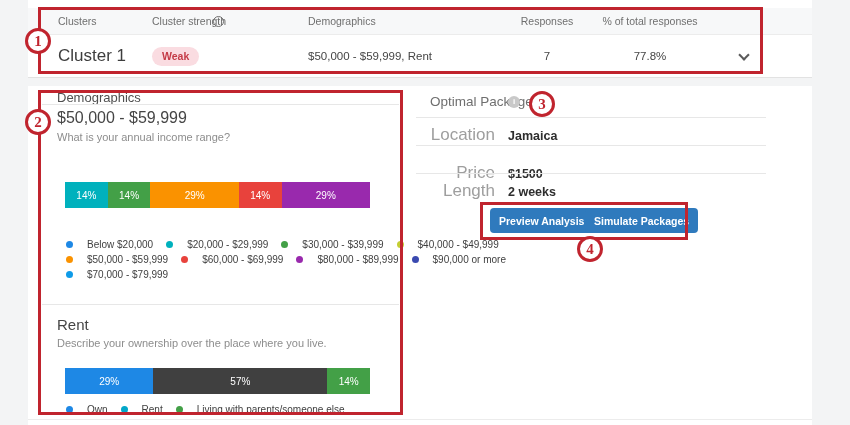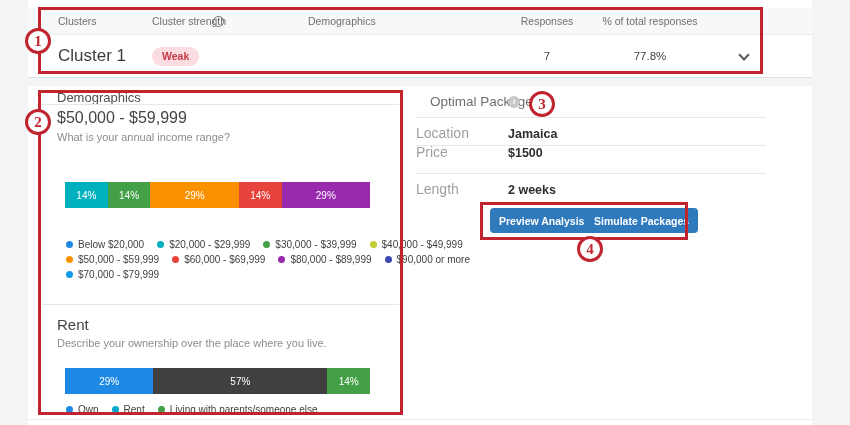--- a/index.html
+++ b/index.html
@@ -25,28 +25,28 @@
 
   
   .panel-title { font-size:13px; color:#4f4f4f; }
   .hdiv { border-top:1px solid #e7e7e7; height:0; }
   .chart-heading { font-size:16px; color:#454545; }
   .chart-heading.sm { font-size:15px; }
   .chart-question { font-size:11px; color:#8d8d8d; }
   .bar { display:flex; overflow:hidden; }
   .seg { display:flex; align-items:center; justify-content:center; color:#ffffff; font-size:10px; }
   .legend-row { display:flex; gap:13px; margin-bottom:4px; align-items:center; }
-  .legend-item { display:inline-flex; align-items:center; gap:5px; font-size:10px; color:#3f3f3f; white-space:nowrap; }
+  .legend-item { display:inline-flex; align-items:center; gap:14px; font-size:10px; color:#3f3f3f; white-space:nowrap; }
   .dot { width:7px; height:7px; border-radius:50%; flex:0 0 auto; }
 
   
   .op-title { font-size:13.5px; color:#6f6f6f; }
   .info-filled { width:12px; height:12px; background:#c9c9c9; border-radius:50%; color:#ffffff; font-size:8px; line-height:12px; text-align:center; font-weight:bold; }
   .op-row { display:flex; align-items:baseline; }
-  .op-label { display:inline-block; width:79px; text-align:left; font-size:14px; color:#9e9e9e; }
+  .op-label { display:inline-block; width:79px; text-align:right; font-size:17px; color:#9e9e9e; }
   .op-value { margin-left:13px; font-size:12.5px; font-weight:bold; color:#2e2e2e; }
   .btn { position:absolute; top:208px; height:25px; background:#2f7abd; color:#ffffff; font-family:"Liberation Sans", sans-serif; font-weight:bold; font-size:10.5px; border:none; border-radius:4px; padding:0 9px; cursor:pointer; white-space:nowrap; }
 
   
   .ann-rect { border:3px solid #c0242e; z-index:5; pointer-events:none; }
   .ann-circle { width:26px; height:26px; border-radius:50%; background:#ffffff; border:3px solid #c0242e; color:#c0242e; font-family:"Liberation Serif", serif; font-weight:bold; font-size:15px; display:flex; align-items:center; justify-content:center; z-index:6; pointer-events:none; }
 </style>
 </head>
 <body>
 
@@ -62,20 +62,21 @@
   <div class="abs info-outline" style="left:213px; top:16px;">i</div>
   <div class="abs th" style="left:308px;">Demographics</div>
   <div class="abs th center" style="left:512px; width:70px;">Responses</div>
   <div class="abs th center" style="left:595px; width:110px;">% of total responses</div>
 
   <div class="abs" style="left:28px; top:35px; width:784px; height:42px;"></div>
   <div class="abs td cluster-name" style="left:58px;">Cluster 1</div>
   <div class="abs" style="left:152px; top:46px;">
     <span class="badge">Weak</span>
   </div>
+  <div class="abs td cell-text" style="left:308px;">$50,000 - $59,999, Rent</div>
   <div class="abs td cell-text center" style="left:512px; width:70px;">7</div>
   <div class="abs td cell-text center" style="left:595px; width:110px;">77.8%</div>
   <div class="abs chevron" style="left:740px; top:51px;"></div>
 
   <div class="abs panel-title" style="left:57px; top:90px;">Demographics</div>
   <div class="abs hdiv" style="left:42px; top:104px; width:357px;"></div>
 
   <div>
     <div class="abs chart-heading" style="left:57px; top:109px;">$50,000 - $59,999</div>
     <div class="abs chart-question" style="left:57px; top:131px;">What is your annual income range?</div>
@@ -162,21 +163,21 @@
 
   <div class="abs op-title" style="left:430px; top:94px;">Optimal Package</div>
   <div class="abs info-filled" style="left:508px; top:96px;">i</div>
 
   <div class="abs hdiv" style="left:416px; top:117px; width:350px;"></div>
   <div class="abs op-row" style="left:416px; top:125px;">
     <span class="op-label">Location</span>
     <span class="op-value">Jamaica</span>
   </div>
   <div class="abs hdiv" style="left:416px; top:145px; width:350px;"></div>
-  <div class="abs op-row" style="left:416px; top:144px;">
+  <div class="abs op-row" style="left:416px; top:163px;">
     <span class="op-label">Price</span>
     <span class="op-value">$1500</span>
   </div>
   <div class="abs hdiv" style="left:416px; top:173px; width:350px;"></div>
   <div class="abs op-row" style="left:416px; top:181px;">
     <span class="op-label">Length</span>
     <span class="op-value">2 weeks</span>
   </div>
 
   <button class="btn" style="left:490px;">Preview Analysis</button>

